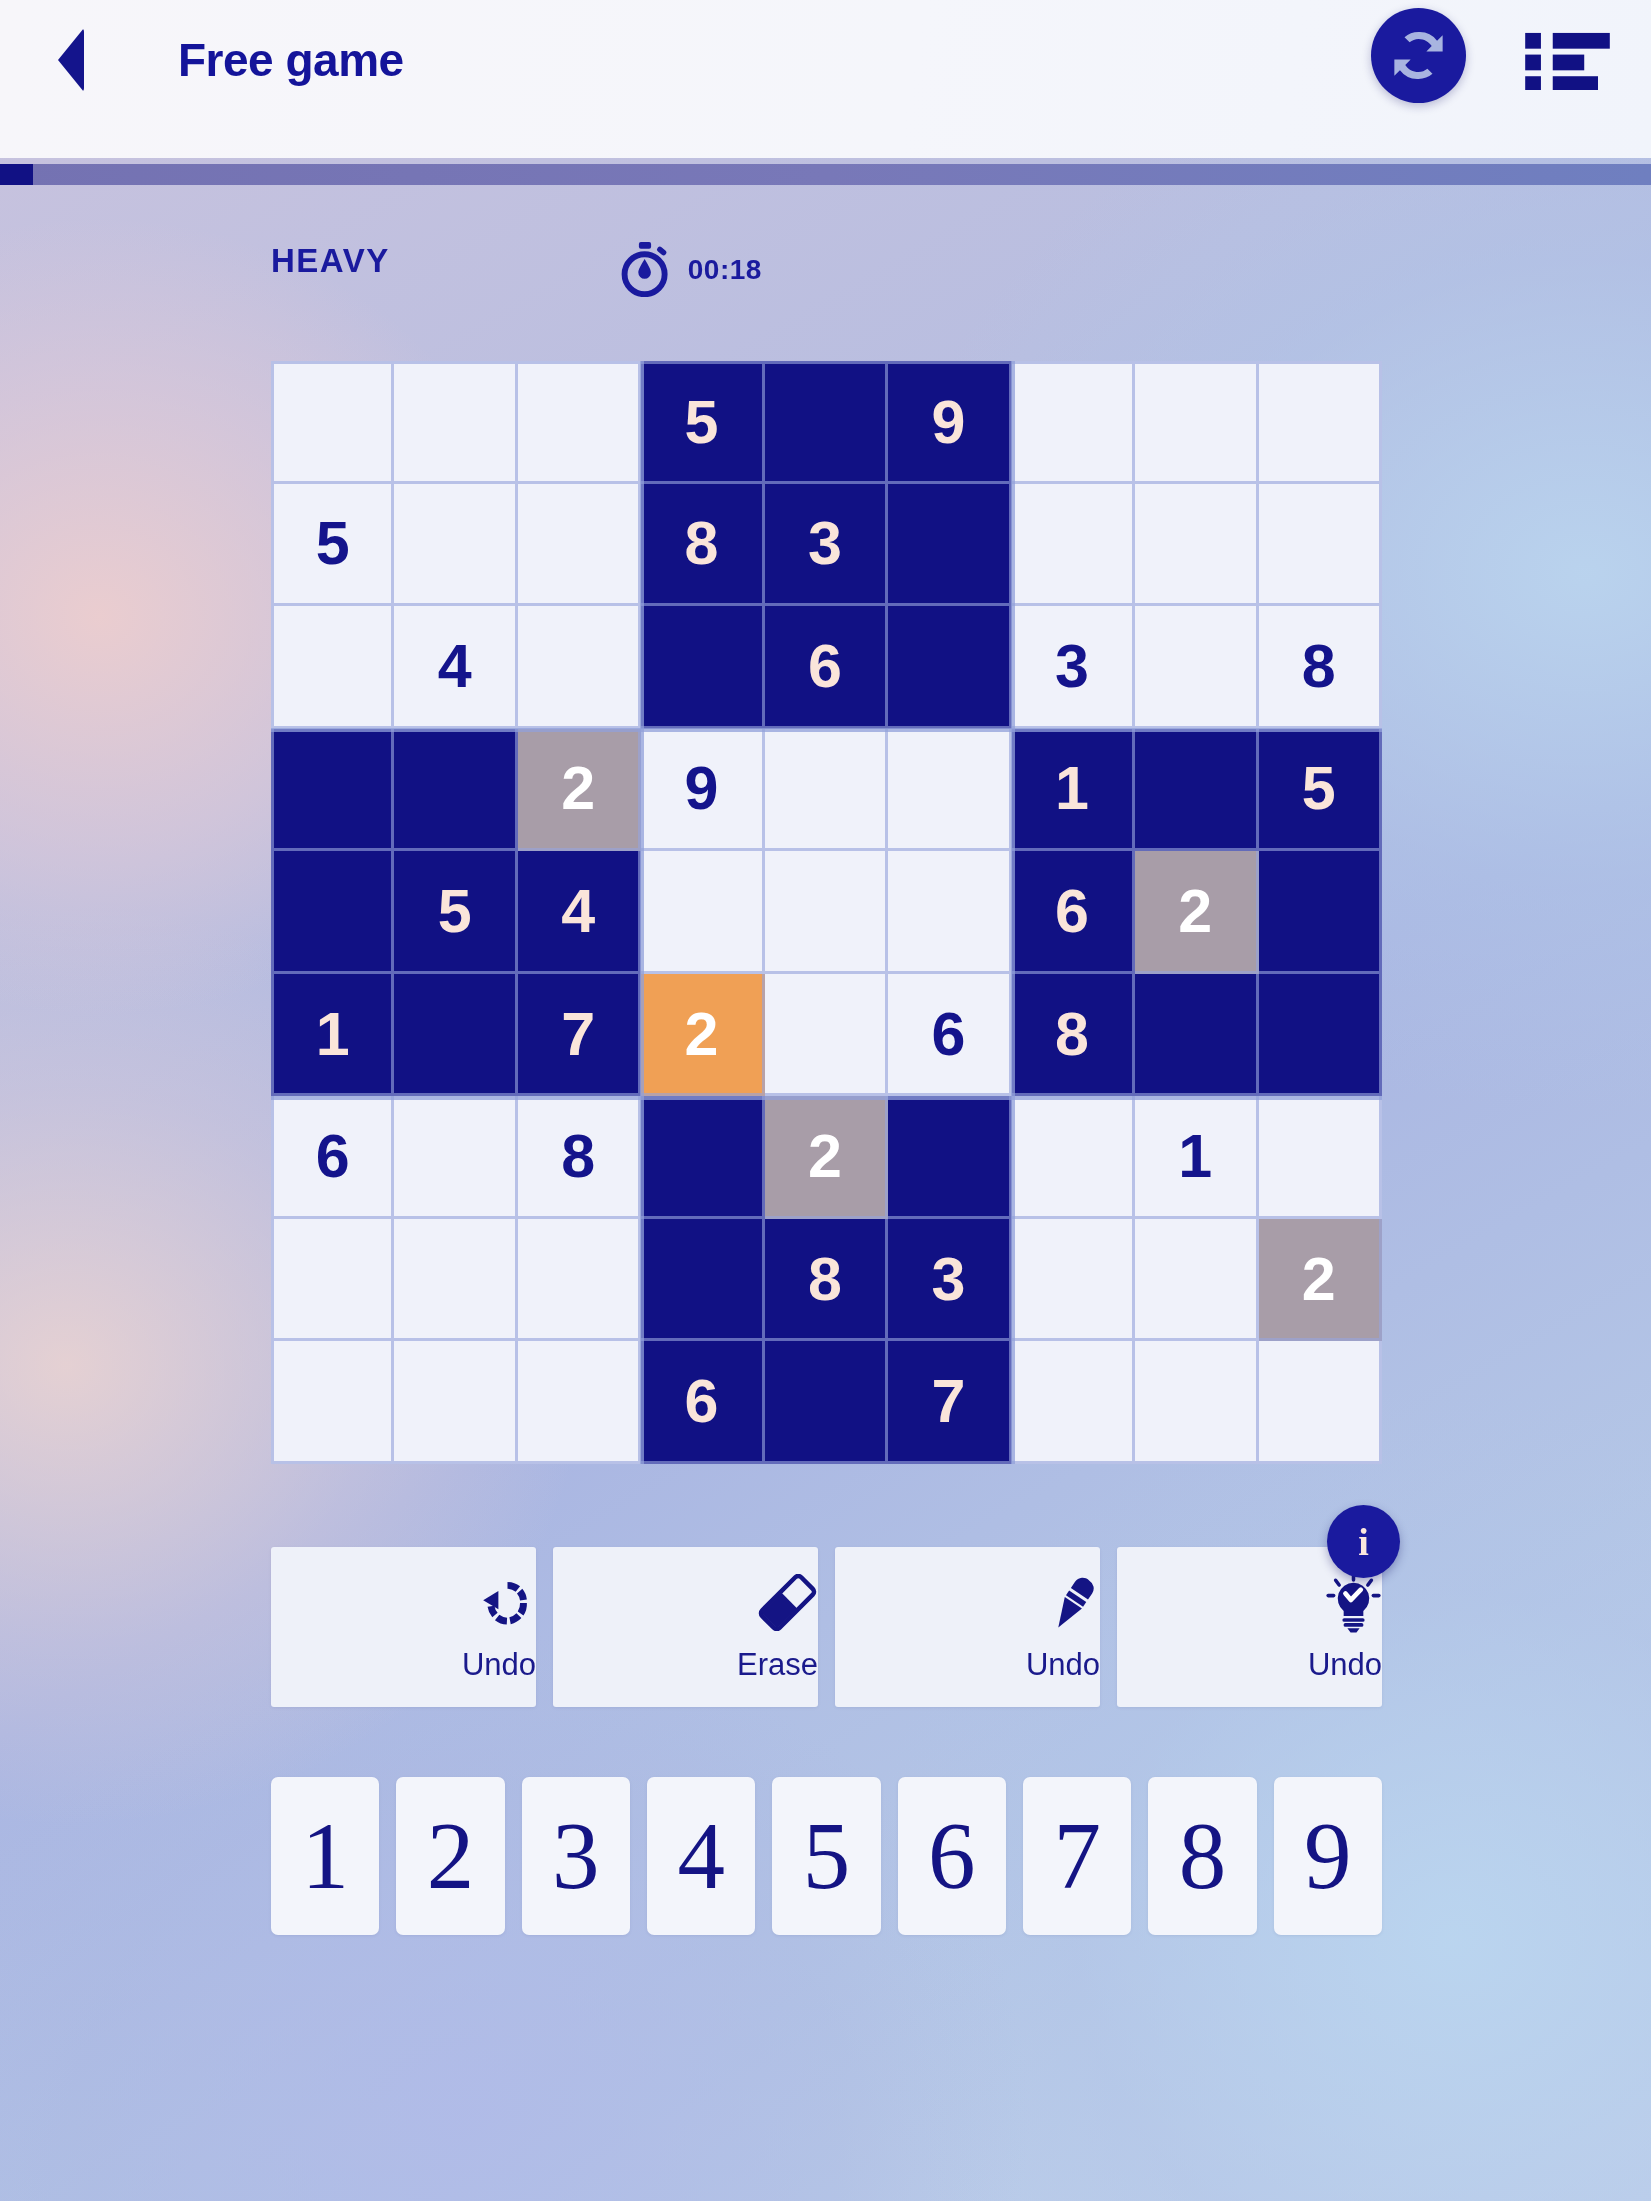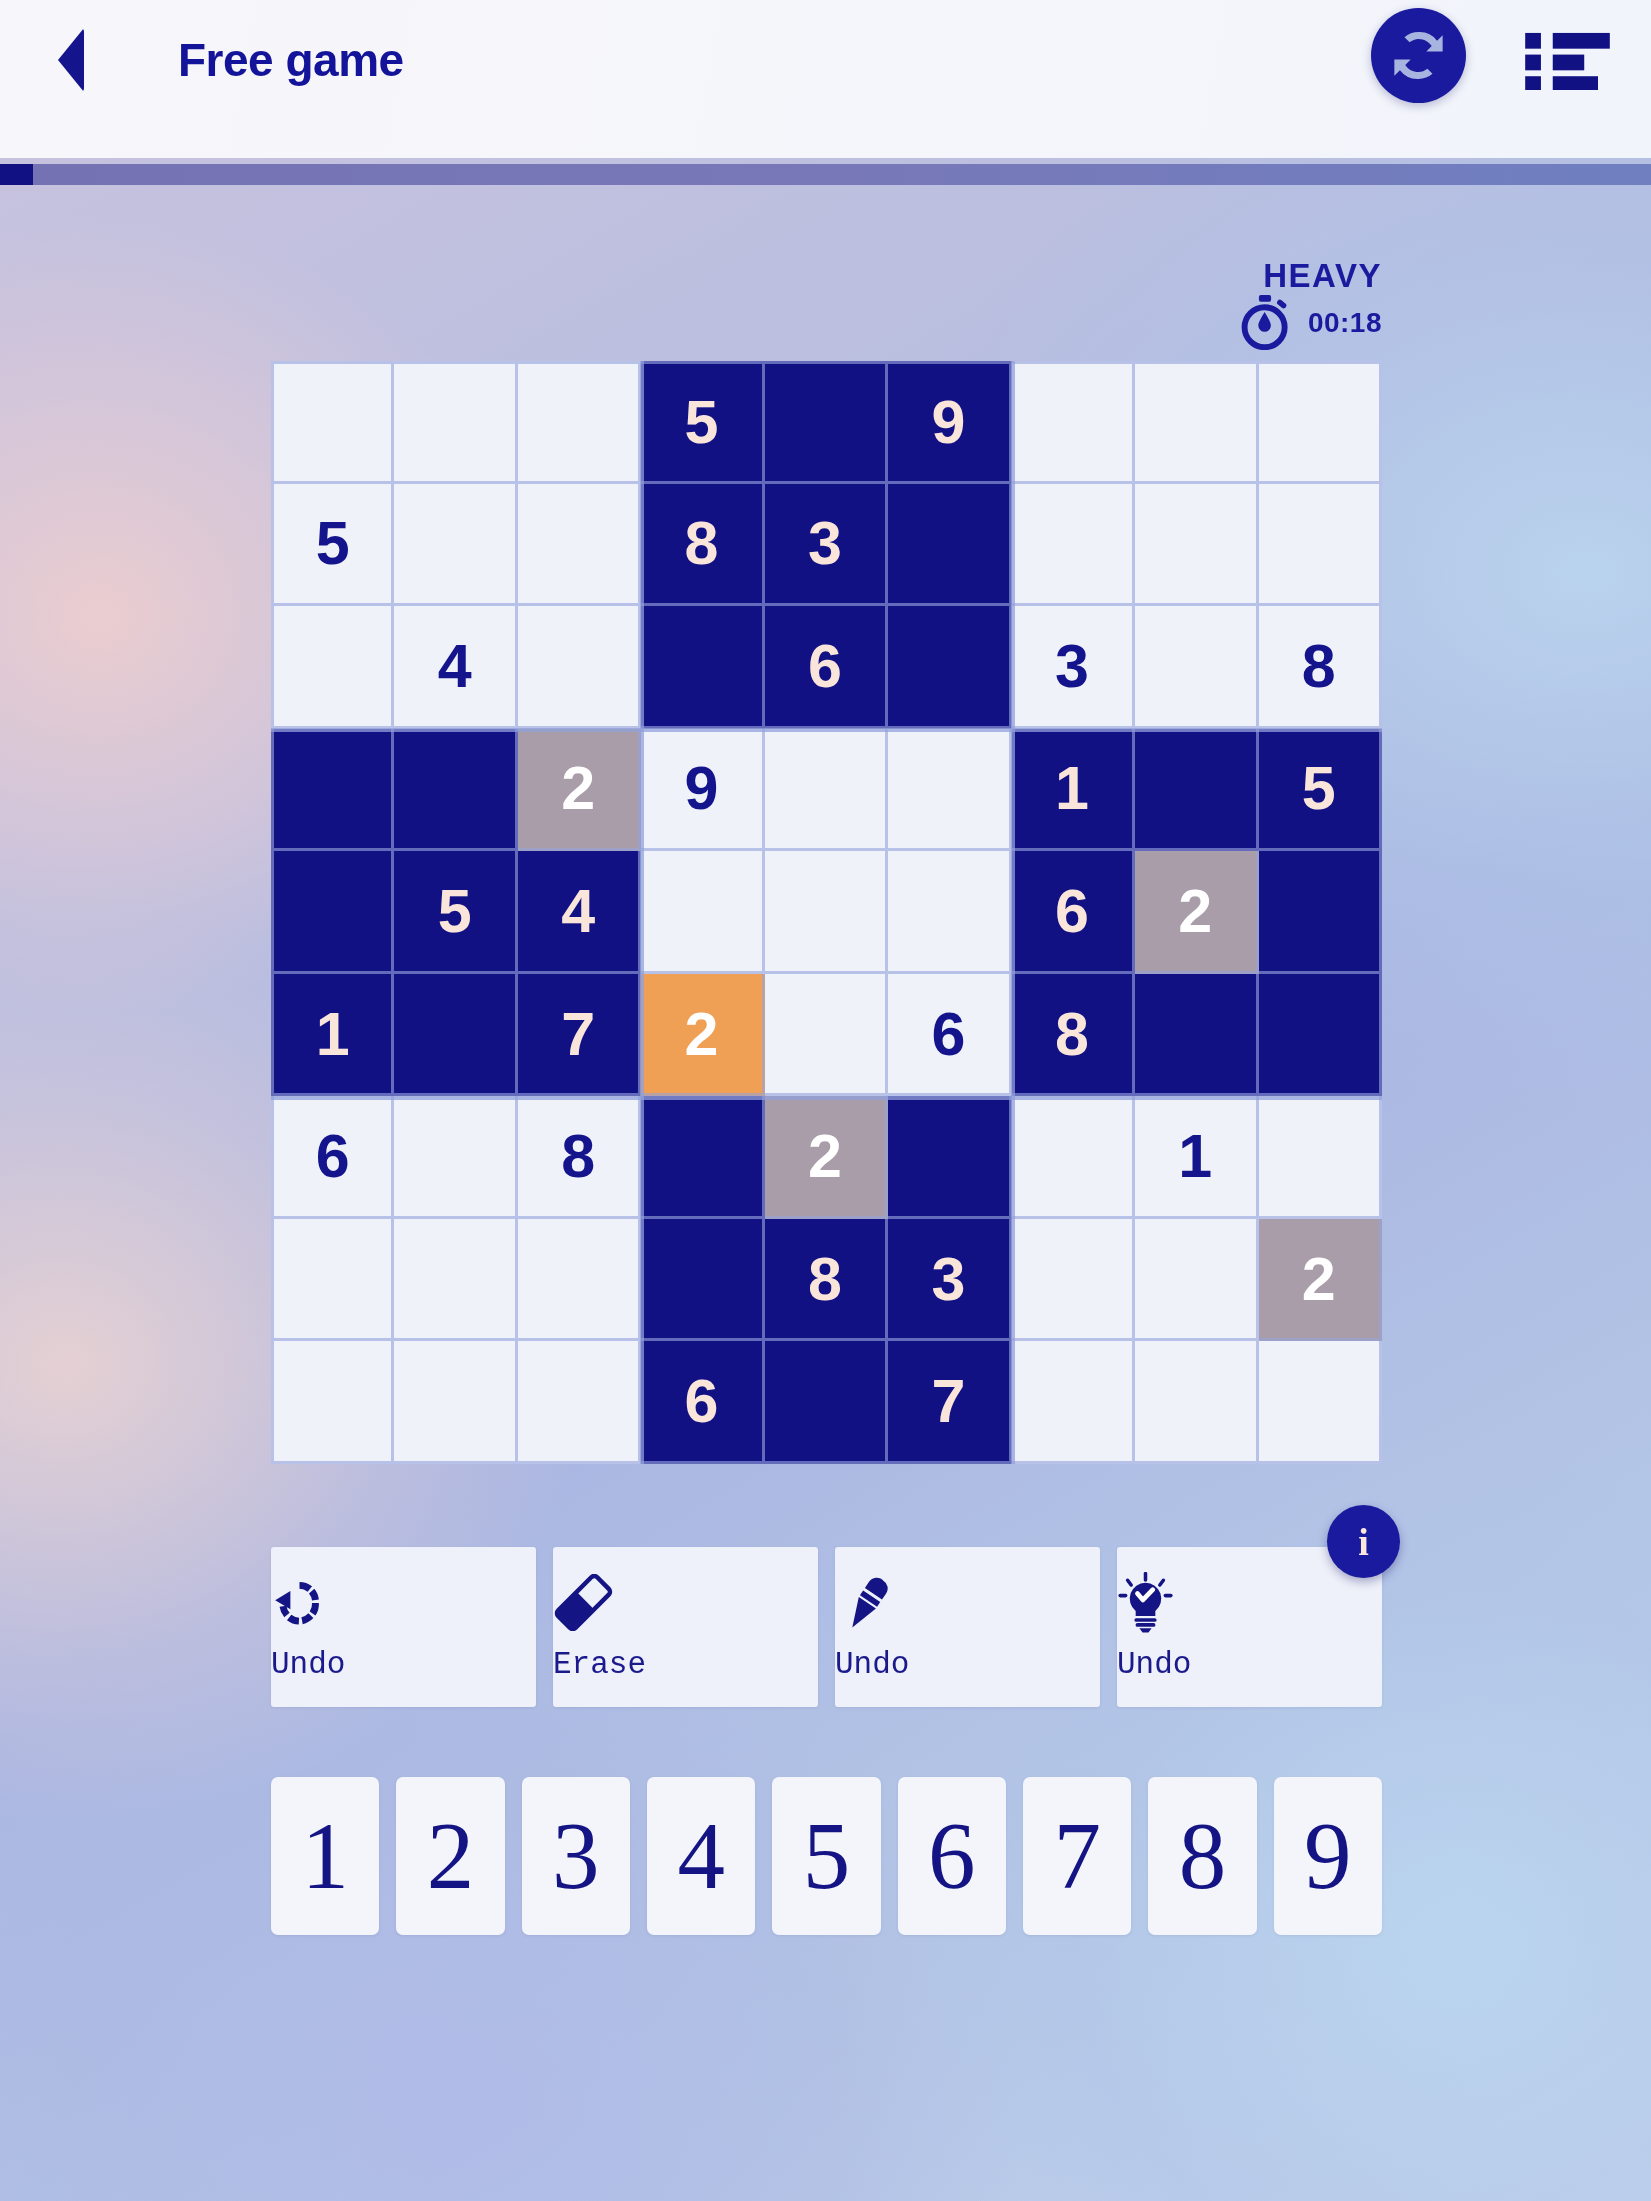--- a/index.html
+++ b/index.html
@@ -51,22 +51,22 @@
 
   
   .progress-track {
     position: absolute; top: 164px; left: 0; width: 1651px; height: 21px;
     background: linear-gradient(90deg, #7472b2 0%, #7878b8 50%, #6f7fc0 100%);
   }
   .progress-fill { height: 100%; width: 2.2%; background: #111184; }
 
   
   .meta-row {
-    position: absolute; top: 257px; left: 271px; width: 1111px; height: 73px;
-    display: flex; align-items: flex-end; flex-direction: column;
+    position: absolute; top: 242px; left: 271px; width: 1111px; height: 73px;
+    display: flex; align-items: flex-start;
   }
   .difficulty {
     font-size: 33px; font-weight: bold; color: #1a1a9e; letter-spacing: 1.5px;
   }
   .timer-wrap { display: flex; align-items: center; margin-left: 230px; }
   .timer-text { font-size: 28px; font-weight: bold; color: #1a1a9e; margin-left: 18px; letter-spacing: 0.5px; }
 
   
   .board {
     position: absolute; left: 271px; top: 361px;
@@ -98,24 +98,23 @@
   .bl-h1 { top: 367px; left: 0; height: 4px; width: 100%; }
   .bl-h2 { top: 735px; left: 0; height: 4px; width: 100%; }
 
   
   .actions {
     position: absolute; left: 271px; top: 1547px; width: 1111px; height: 160px;
     display: flex; gap: 17px;
   }
   .action-btn {
     flex: 1; background: #eef1f9; border-radius: 3px;
-    display: flex; flex-direction: column; align-items: flex-start; justify-content: center;
+    display: flex; flex-direction: column; align-items: flex-end; justify-content: center;
     gap: 14px;
     box-shadow: 0 1px 3px rgba(80,90,150,0.12);
-    font-family: Liberation Mono, monospace;
   }
   .action-icon { height: 61px; display: flex; align-items: center; justify-content: center; }
   .action-label { font-size: 31px; color: #1a1a8c; }
   .hint-wrap { position: relative; flex: 1; display: flex; }
   .hint-wrap .action-btn { width: 100%; }
   .info-badge {
     position: absolute; right: -18px; top: -42px;
     width: 73px; height: 73px; border-radius: 50%;
     background: #1a1a9e; color: #fbe7de;
     display: flex; align-items: center; justify-content: center;

